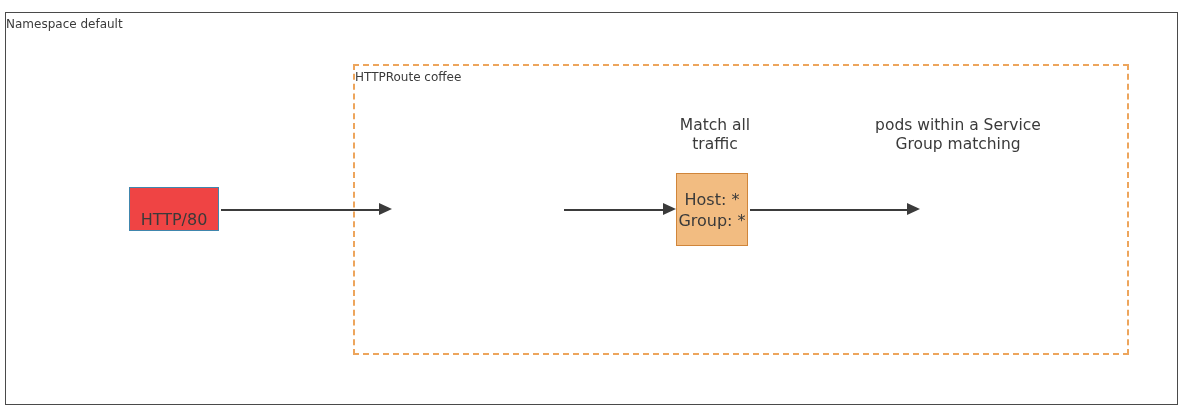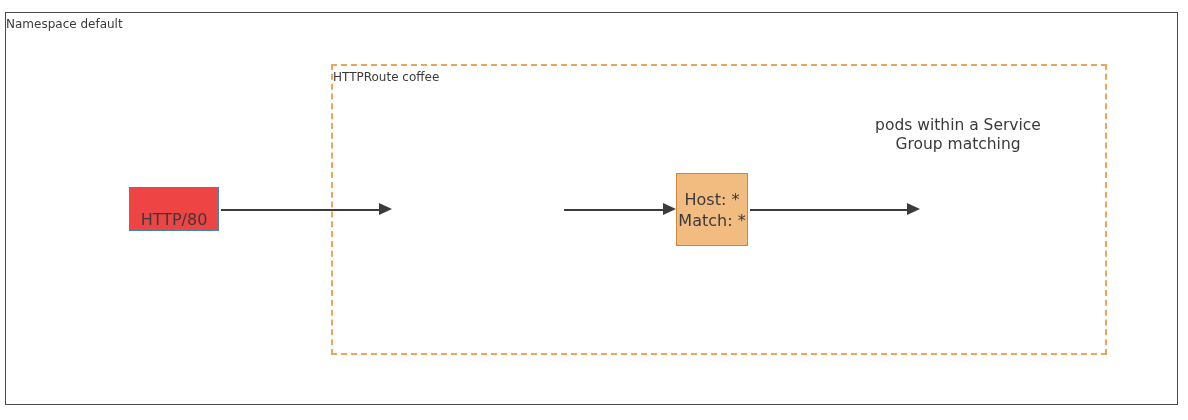--- a/index.html
+++ b/index.html
@@ -22,21 +22,21 @@
     background: transparent;
   }
   .gw-box {
     position: absolute;
     left: 73px; top: 124px;
     width: 200px; height: 167px;
     border: 2px dashed #4597cb;
   }
   .route-box {
     position: absolute;
-    left: 331px; top: 64px;
+    left: 353px; top: 64px;
     width: 772px; height: 287px;
     border: 2px dashed #eda55c;
   }
   .boundary-label {
     position: absolute;
     top: 2px; left: 0; right: 0;
     text-align: left;
     font-size: 12px;
     line-height: 19px;
     white-space: nowrap;
@@ -113,24 +113,28 @@
     <div class="boundary-label">HTTPRoute coffee</div>
   </div>
 
   <div class="node node-blue node-listener">
     <div>HTTP/80</div>
   </div>
 
 
   <div class="node node-orange node-match">
     <div>Host: *</div>
-    <div>Match: *</div>
+    <div>Group: *</div>
   </div>
 
 
+  <div class="annotation annotation-match">
+    <div>Match all</div>
+    <div>traffic</div>
+  </div>
 
   <div class="annotation annotation-backend">
     <div>pods within a Service</div>
     <div>Group matching</div>
   </div>
 
   <div class="arrow-line arrow1-line"></div>
   <div class="arrow-head arrow1-head"></div>
 
   <div class="arrow-line arrow2-line"></div>

